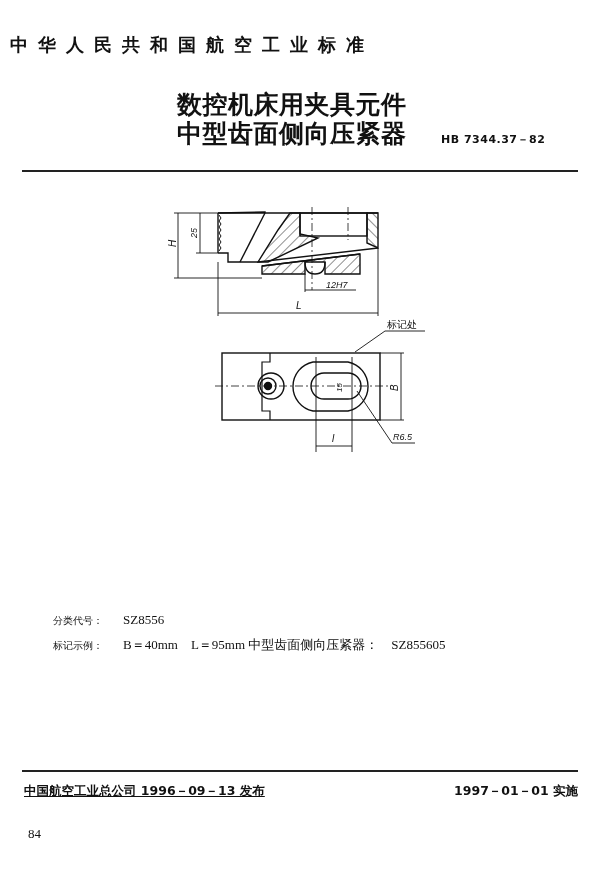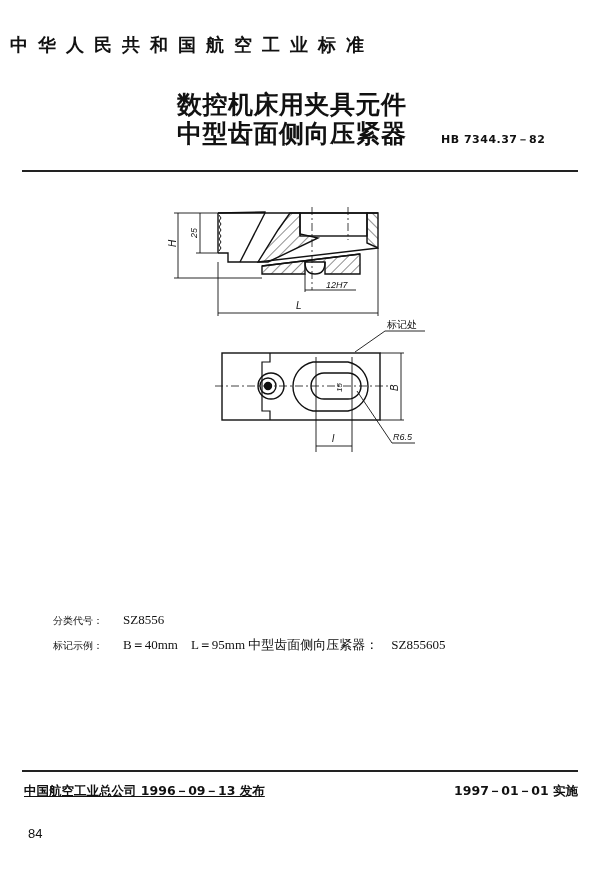--- a/index.html
+++ b/index.html
@@ -16,21 +16,21 @@
   .rule-top { top:170px; }
   .rule-bottom { top:770px; }
   .drawing { left:150px; top:195px; width:300px; height:270px; }
   .info { left:53px; font-size:13px; font-family:"Liberation Serif", serif; }
   .info .lbl { display:inline-block; width:60px; font-family:"DejaVu Sans", sans-serif; font-size:10px; }
   .info .gap { display:inline-block; width:10px; }
   .i1 { top:612px; }
   .i2 { top:636px; }
   .footer-left { left:24px; top:783px; font-size:12.5px; font-weight:bold;text-decoration:underline; }
   .footer-right { right:22px; top:783px; font-size:12.5px; font-weight:bold; }
-  .page-num { left:28px; top:826px; font-size:13px; font-family:Liberation Sans, sans-serif; }
+  .page-num { left:28px; top:826px; font-size:13px; font-family:Liberation Serif, serif; }
 </style>
 </head>
 <body>
 
 <div class="abs std-header">中华人民共和国航空工业标准</div>
 
 <div class="abs title t1">数控机床用夹具元件</div>
 <div class="abs title t2">中型齿面侧向压紧器</div>
 <div class="abs std-code">HB 7344.37－82</div>
 

